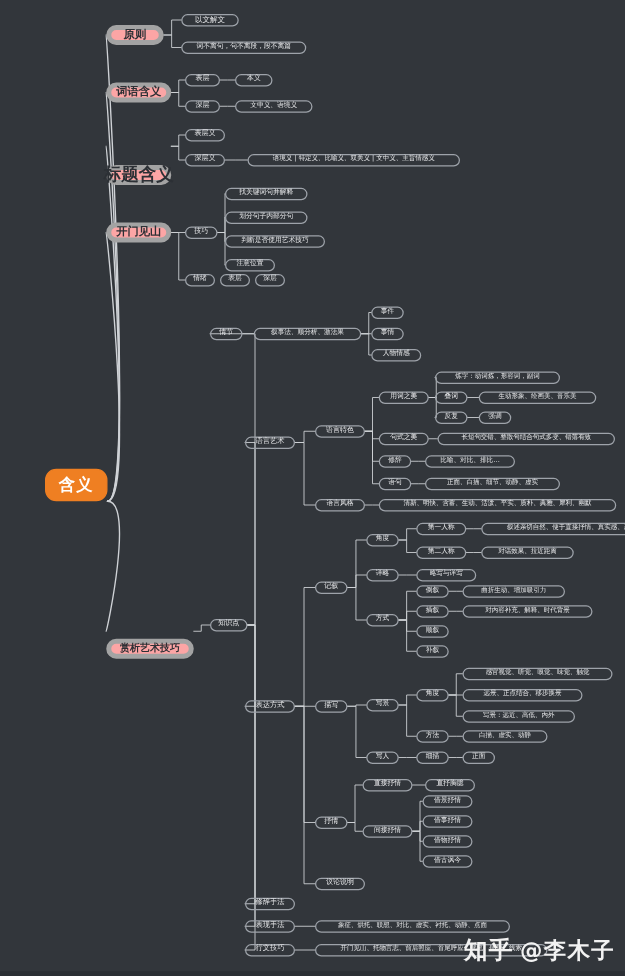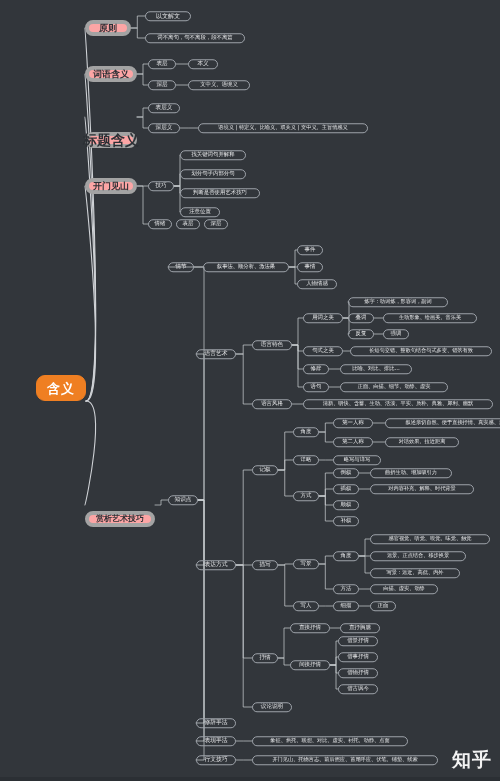--- a/index.html
+++ b/index.html
@@ -231,15 +231,16 @@
       <div class="node plain" style="left: 252px; top: 707px; width: 40px; height: 9.5px; font-size: 5.6px;">议论说明</div>
       <div class="node plain" style="left: 196px; top: 723px; width: 40px; height: 9.5px; font-size: 5.8px;">修辞手法</div>
       <div class="node plain" style="left: 196px; top: 741px; width: 40px; height: 9.5px; font-size: 5.8px;">表现手法</div>
       <div class="node plain" style="left: 252px; top: 741px; width: 156px; height: 9.5px; font-size: 5.2px;">象征、烘托、联想、对比、虚实、衬托、动静、点面</div>
       <div class="node plain" style="left: 196px; top: 760px; width: 40px; height: 9.5px; font-size: 5.8px;">行文技巧</div>
       <div class="node plain" style="left: 252px; top: 760px; width: 186px; height: 9.5px; font-size: 5.2px;">开门见山、托物言志、前后照应、首尾呼应、伏笔、铺垫、线索</div>
     </div>
 
   <div class="watermark">
     <span class="wm-logo">知乎</span>
+    <span class="wm-user">@李木子</span>
   </div>
   <div class="bottom-bar"></div>
 </div>
 
 </body></html>

